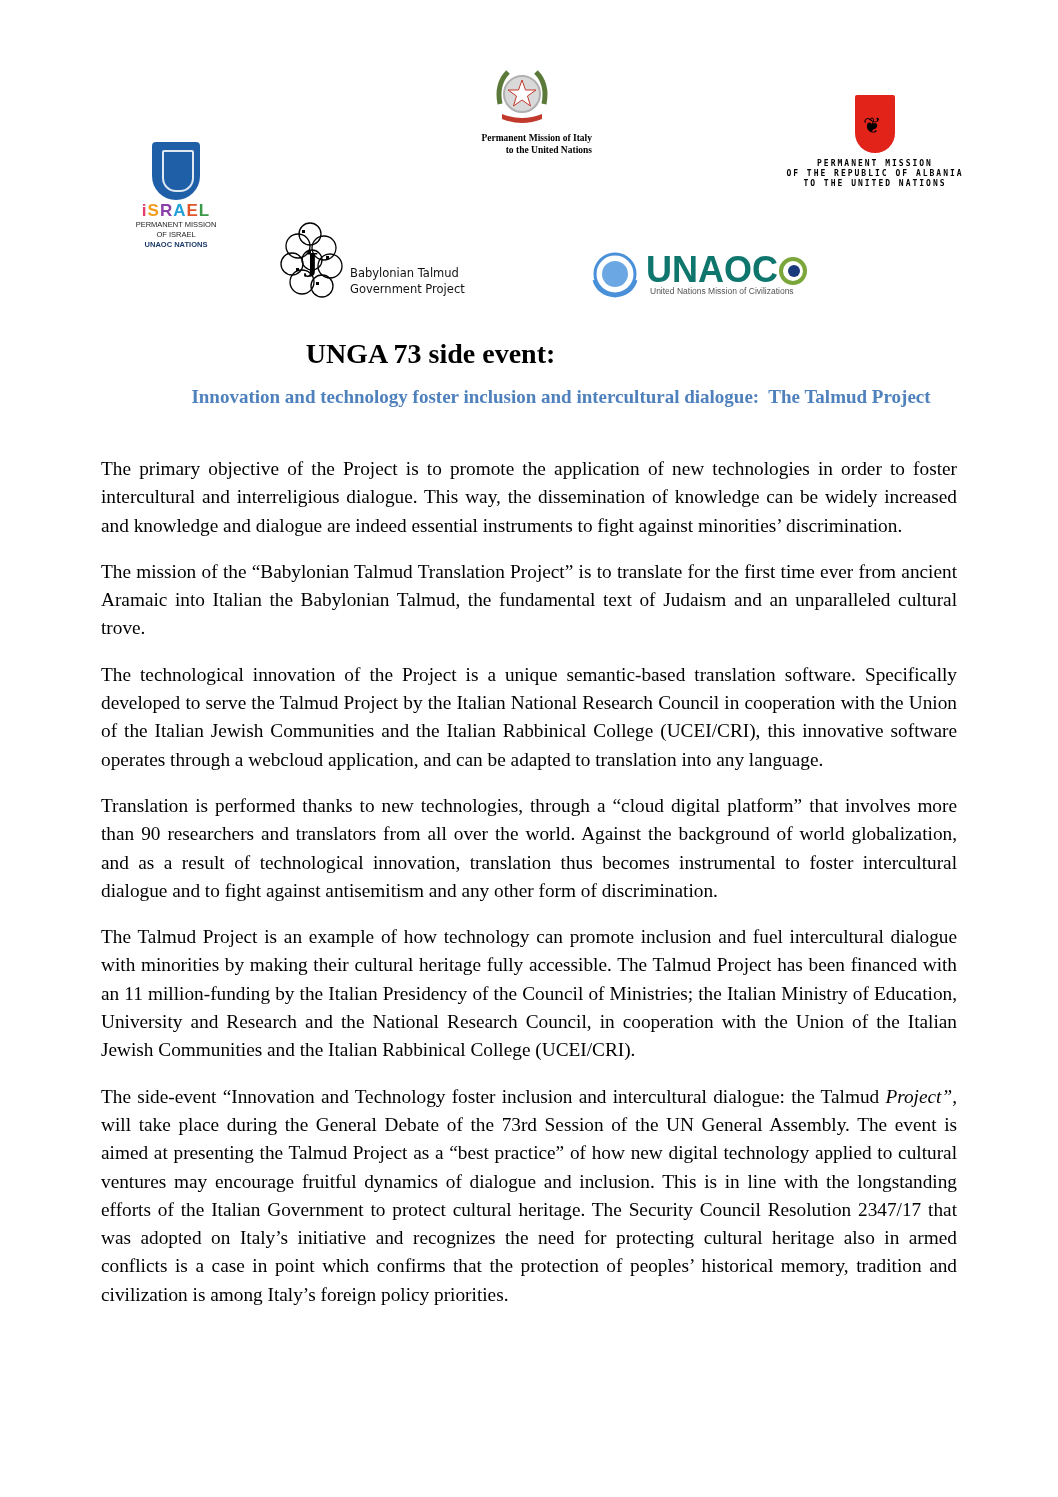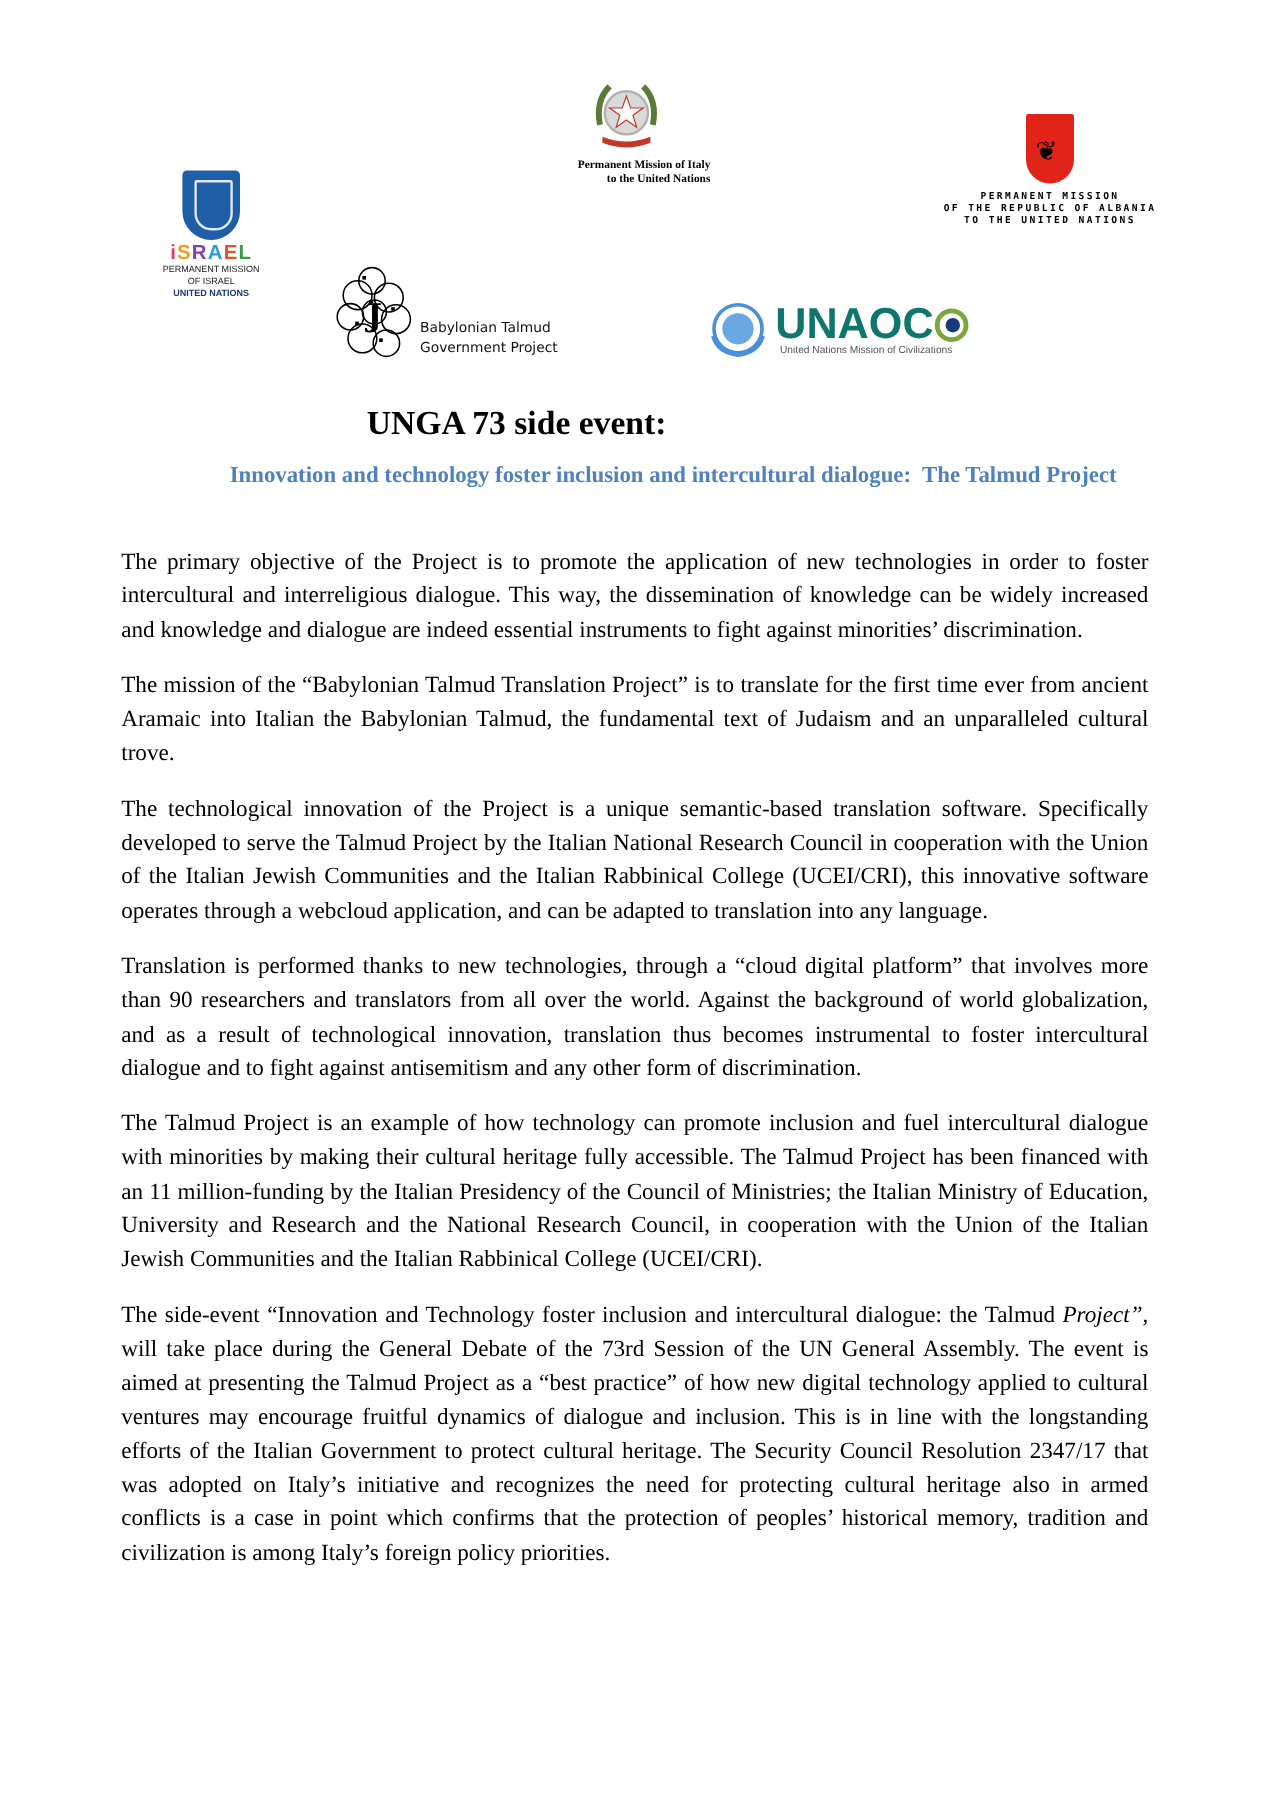--- a/index.html
+++ b/index.html
@@ -50,21 +50,21 @@
 <body>
 
 <div id="israel" class="logo">
   <div class="emblem"></div>
   <div class="wordmark">
     <span>i</span><span>S</span><span>R</span><span>A</span><span>E</span><span>L</span>
   </div>
   <div class="caption">
     <div>PERMANENT MISSION</div>
     <div>OF ISRAEL</div>
-    <div class="b">UNITED NATIONS</div>
+    <div class="b">UNAOC NATIONS</div>
   </div>
 </div>
 
 <div id="italy" class="logo">
   <div class="emblem">
     <svg width="60" height="64" viewBox="0 0 60 64">
       <path d="M8 40 Q4 20 16 8" stroke="#5b7a3a" stroke-width="5" fill="none"></path>
       <path d="M52 40 Q56 20 44 8" stroke="#5b7a3a" stroke-width="5" fill="none"></path>
       <circle cx="30" cy="30" r="18" fill="#d9d9d9" stroke="#b0b0b0" stroke-width="2"></circle>
       <polygon points="30,16 33.5,26 44,26 35.5,32 38.5,42 30,36 21.5,42 24.5,32 16,26 26.5,26" fill="#ffffff" stroke="#c0392b" stroke-width="1"></polygon>

